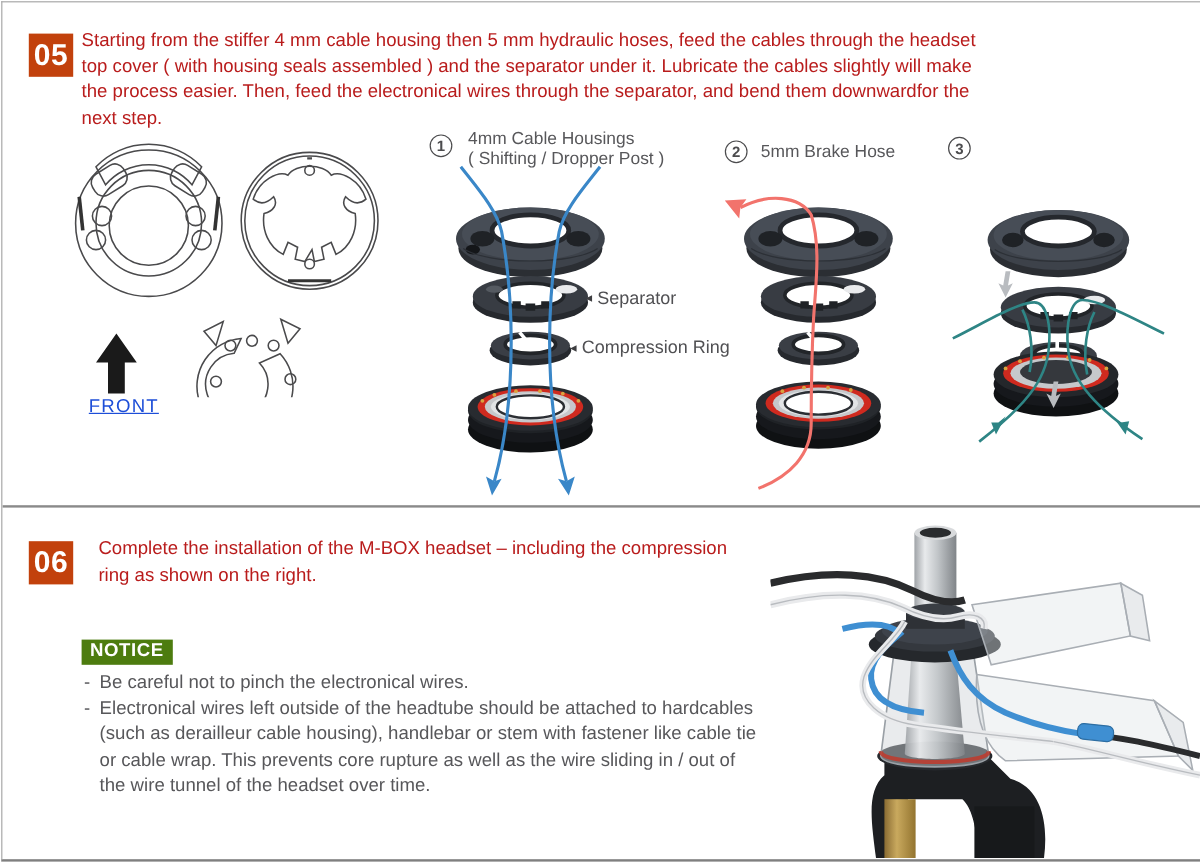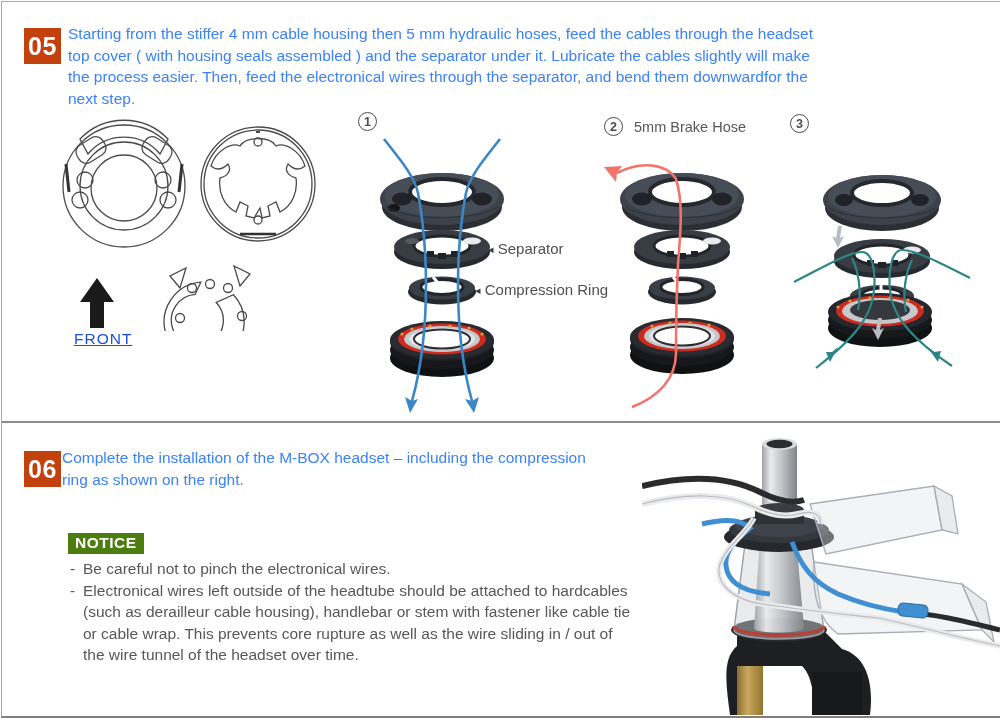--- a/index.html
+++ b/index.html
@@ -14,21 +14,21 @@
     color:#57575a;
     overflow:hidden;
   }
   .abs{position:absolute;}
   .step-badge{
     width:37px;height:36px;background:#c2410c;color:#ffffff;
     font-size:25px;font-weight:bold;
     display:flex;align-items:center;justify-content:center;
     letter-spacing:0.5px;
   }
-  .para{font-size:15.5px;line-height:21.5px;color:#3b82f6;}
+  .para{font-size:15.5px;line-height:21.5px;color:#b91c1c;}
   .divider{left:0;top:419px;width:100%;height:2px;background:#8a8a8a;}
   .circled-num{
     width:19px;height:19px;border:1.6px solid #4c4c4e;border-radius:50%;
     color:#4c4c4e;font-size:12.5px;font-weight:bold;
     display:flex;align-items:center;justify-content:center;
     background:#fff;box-sizing:border-box;
   }
   .diag-label{font-size:14.5px;line-height:17px;color:#55555 8;}
   .diag-label div{white-space:nowrap;}
   .callout{font-size:15px;color:#505053;white-space:nowrap;}
@@ -94,20 +94,24 @@
     </g>
     <g>
       <polygon points="57,172 40,196 50,196 50,222 64,222 64,196 74,196" fill="#1a1a1a"></polygon>
     </g>
   </svg>
   <div class="abs front-label" style="left:72px;top:328px;">FRONT</div>
 
   <div class="abs circled-num" style="left:356px;top:110px;">
     <span>1</span>
   </div>
+  <div class="abs diag-label" style="left:388px;top:106px;">
+    <div>4mm Cable Housings</div>
+    <div>( Shifting / Dropper Post )</div>
+  </div>
 
   <div class="abs circled-num" style="left:602px;top:115px;">
     <span>2</span>
   </div>
   <div class="abs diag-label" style="left:632px;top:117px;">
     <div>5mm Brake Hose</div>
   </div>
 
   <div class="abs circled-num" style="left:788px;top:112px;">
     <span>3</span>
@@ -267,21 +271,21 @@
   <div class="abs callout" style="left:473px;top:279px;">
     <span class="marker">◂</span>
     <span>Compression Ring</span>
   </div>
 
   <div class="abs divider"></div>
 
   <div class="abs step-badge" style="left:22px;top:449px;">
     <span>06</span>
   </div>
-  <div class="abs para" style="left:60px;top:445px;width:525px;">Complete the installation of the M-BOX headset – including the compression ring  as shown on the right.</div>
+  <div class="abs para" style="left:80px;top:445px;width:525px;">Complete the installation of the M-BOX headset – including the compression ring  as shown on the right.</div>
 
   <div class="abs notice-box" style="left:66px;top:531px;">NOTICE</div>
 
   <div class="abs bullets" style="left:68px;top:556px;width:568px;">
     <div class="bullet-row">
       <span class="dash">-</span>
       <span class="btxt">Be careful not to pinch the electronical wires.</span>
     </div>
     <div class="bullet-row">
       <span class="dash">-</span>

